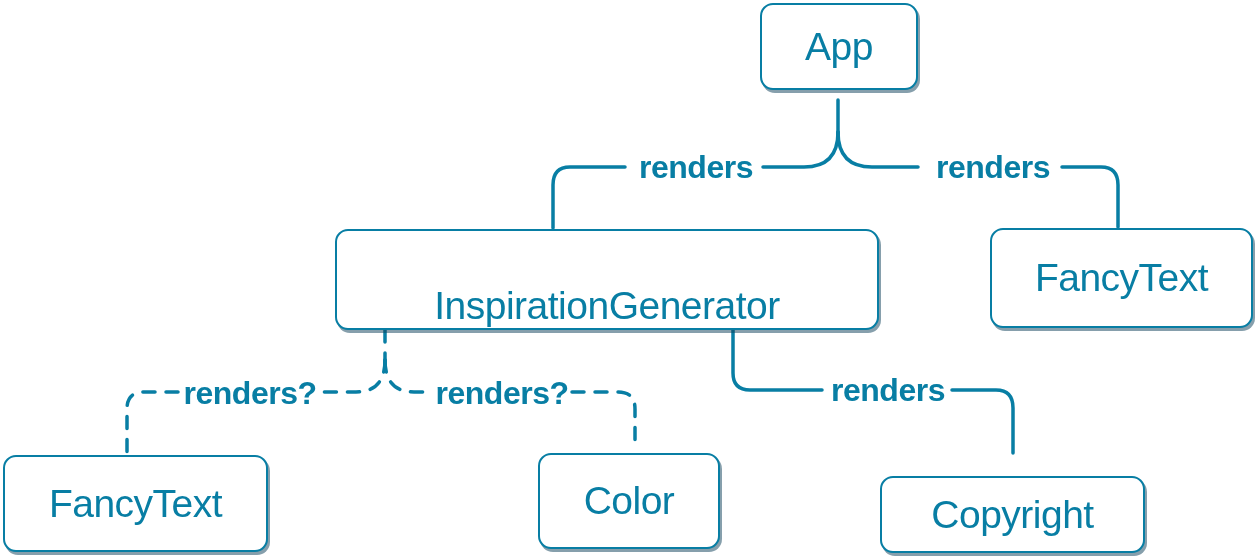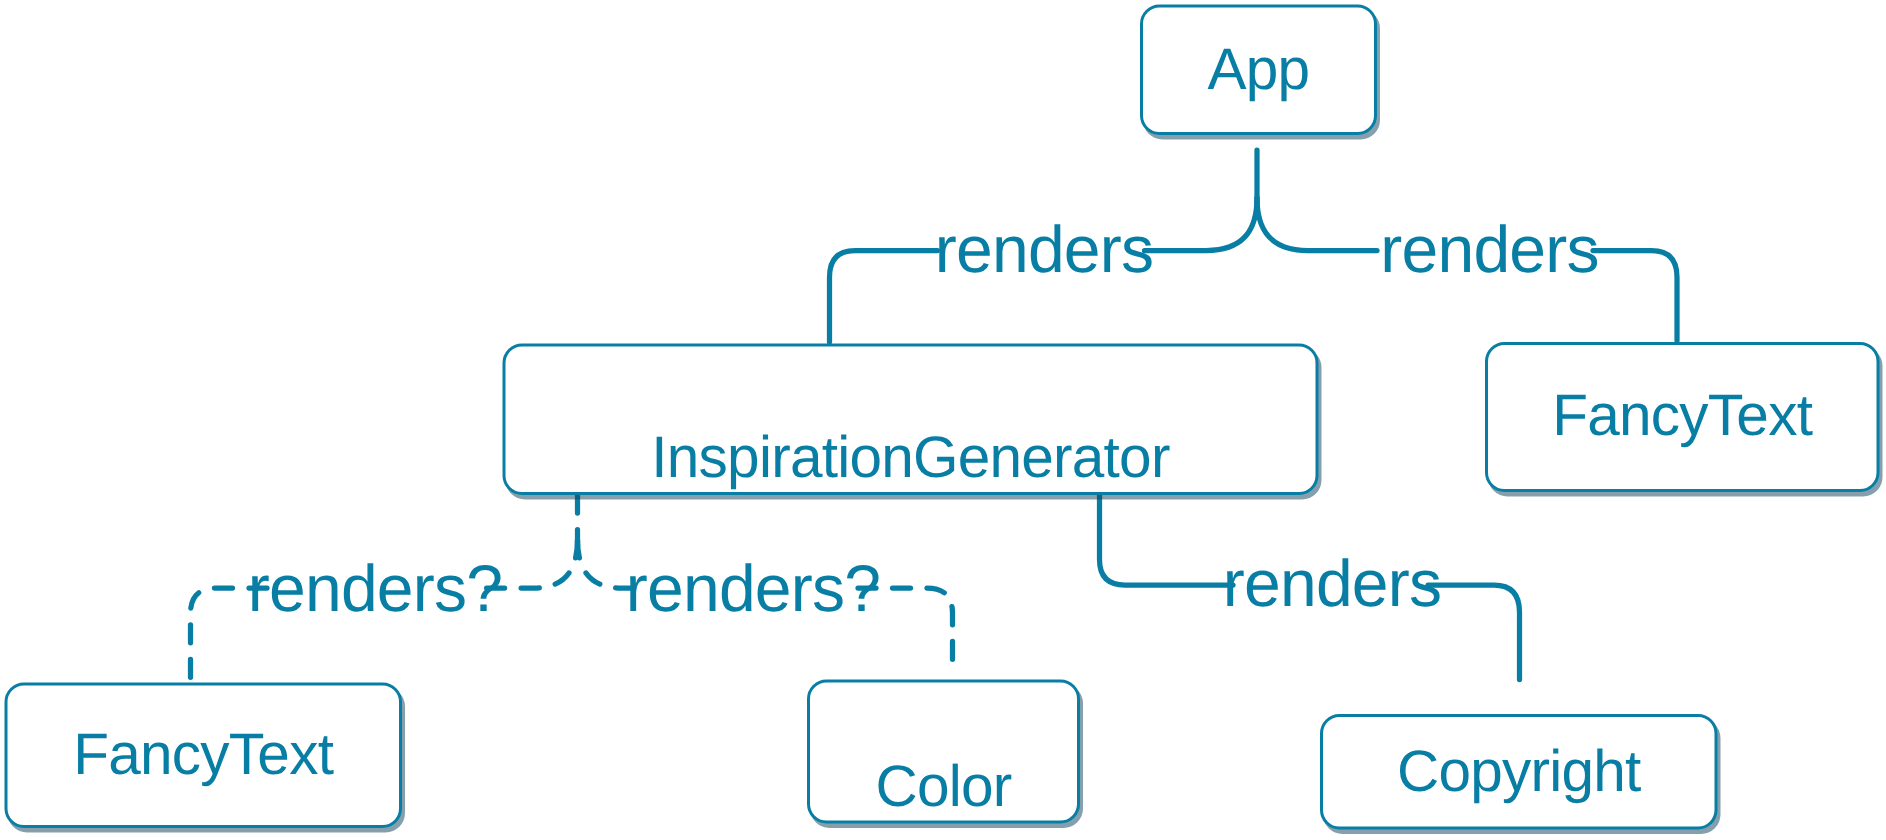--- a/index.html
+++ b/index.html
@@ -39,22 +39,22 @@
     color:var(--accent);
     font-size:39px;
     font-weight:500;
     letter-spacing:-0.5px;
     white-space:nowrap;
   }
   .edge-label{
     position:absolute;
     transform:translate(-50%,-50%);
     color:var(--accent);
-    font-size:44px;
-    font-weight:400;
+    font-size:32px;
+    font-weight:700;
     letter-spacing:-0.5px;
     white-space:nowrap;
     line-height:1;
   }
 </style>
 </head>
 <body>
 
 <div class="canvas">
 
@@ -100,21 +100,21 @@
   </div>
 
   <div class="node" style="left:990px;top:228px;width:263px;height:100px;">
     <span>FancyText</span>
   </div>
 
   <div class="node" style="left:3px;top:455px;width:265px;height:97px;">
     <span>FancyText</span>
   </div>
 
-  <div class="node" style="left:538px;top:453px;width:182px;height:96px;align-items:flex-end;">
+  <div class="node" style="left:538px;top:453px;width:182px;height:96px;">
     <span>Color</span>
   </div>
 
   <div class="node" style="left:880px;top:476px;width:265px;height:77px;">
     <span>Copyright</span>
   </div>
 
 </div>
 
 </body></html>

